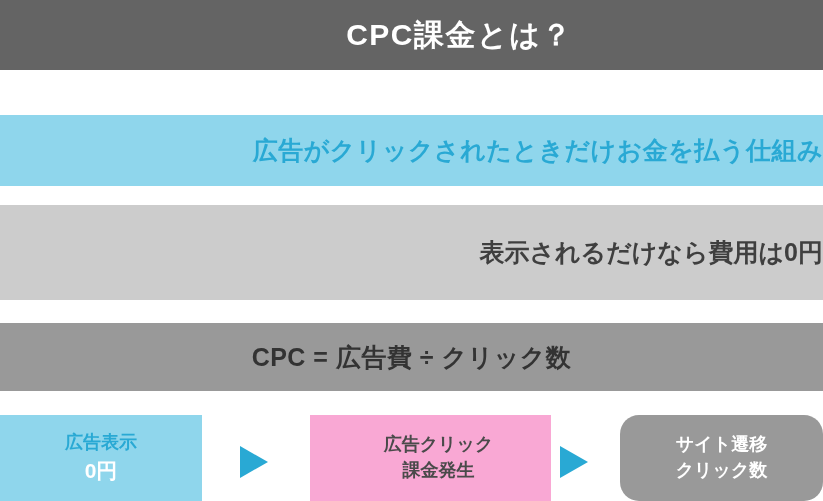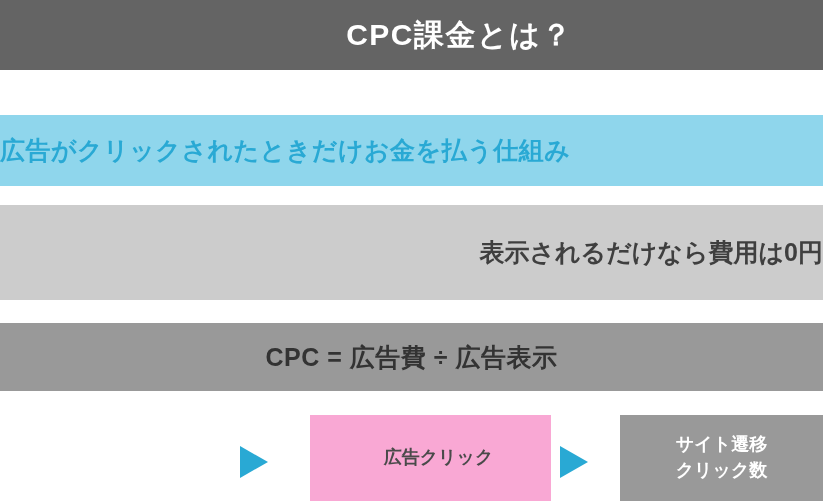--- a/index.html
+++ b/index.html
@@ -46,21 +46,21 @@
   
   .band-blue {
     position: absolute;
     left: 0;
     top: 115px;
     width: 823px;
     height: 71px;
     background: #8FD6EC;
     display: flex;
     align-items: center;
-    justify-content: flex-start;
+    justify-content: flex-end;
   }
   .band-blue-text {
     color: #29A9D4;
     font-size: 25px;
     font-weight: 700;
     letter-spacing: 0.5px;
     line-height: 1;
     white-space: nowrap;
   }
 
@@ -145,20 +145,21 @@
     width: 225px;
     background: #f9a8d4;
     padding-left: 16px;
   }
   .card-2 .line { color: #4A4A4A; }
 
   .card-3 {
     left: 620px;
     width: 203px;
     background: #999999;
+    border-radius: 19px;
   }
   .card-3 .line { color: #ffffff; }
 
   .flow-arrow {
     position: absolute;
     top: 31px;
     width: 0;
     height: 0;
     border-top: 16px solid transparent;
     border-bottom: 16px solid transparent;
@@ -178,30 +179,35 @@
 
   <div class="band-blue">
     <div class="band-blue-text">広告がクリックされたときだけお金を払う仕組み</div>
   </div>
 
   <div class="band-lightgray">
     <div class="band-lightgray-text">表示されるだけなら費用は0円</div>
   </div>
 
   <div class="band-midgray">
-    <div class="band-midgray-text">CPC = 広告費 ÷ 広告表示</div>
+    <div class="band-midgray-text">CPC = 広告費 ÷ クリック数</div>
   </div>
 
   <div class="flow-row">
 
+    <div class="flow-card card-1">
+      <div class="line line-a">広告表示</div>
+      <div class="line line-b">0円</div>
+    </div>
 
     <div class="flow-arrow arrow-1"></div>
 
     <div class="flow-card card-2">
       <div class="line">広告クリック</div>
+      <div class="line">課金発生</div>
     </div>
 
     <div class="flow-arrow arrow-2"></div>
 
     <div class="flow-card card-3">
       <div class="line">サイト遷移</div>
       <div class="line">クリック数</div>
     </div>
 
   </div>

